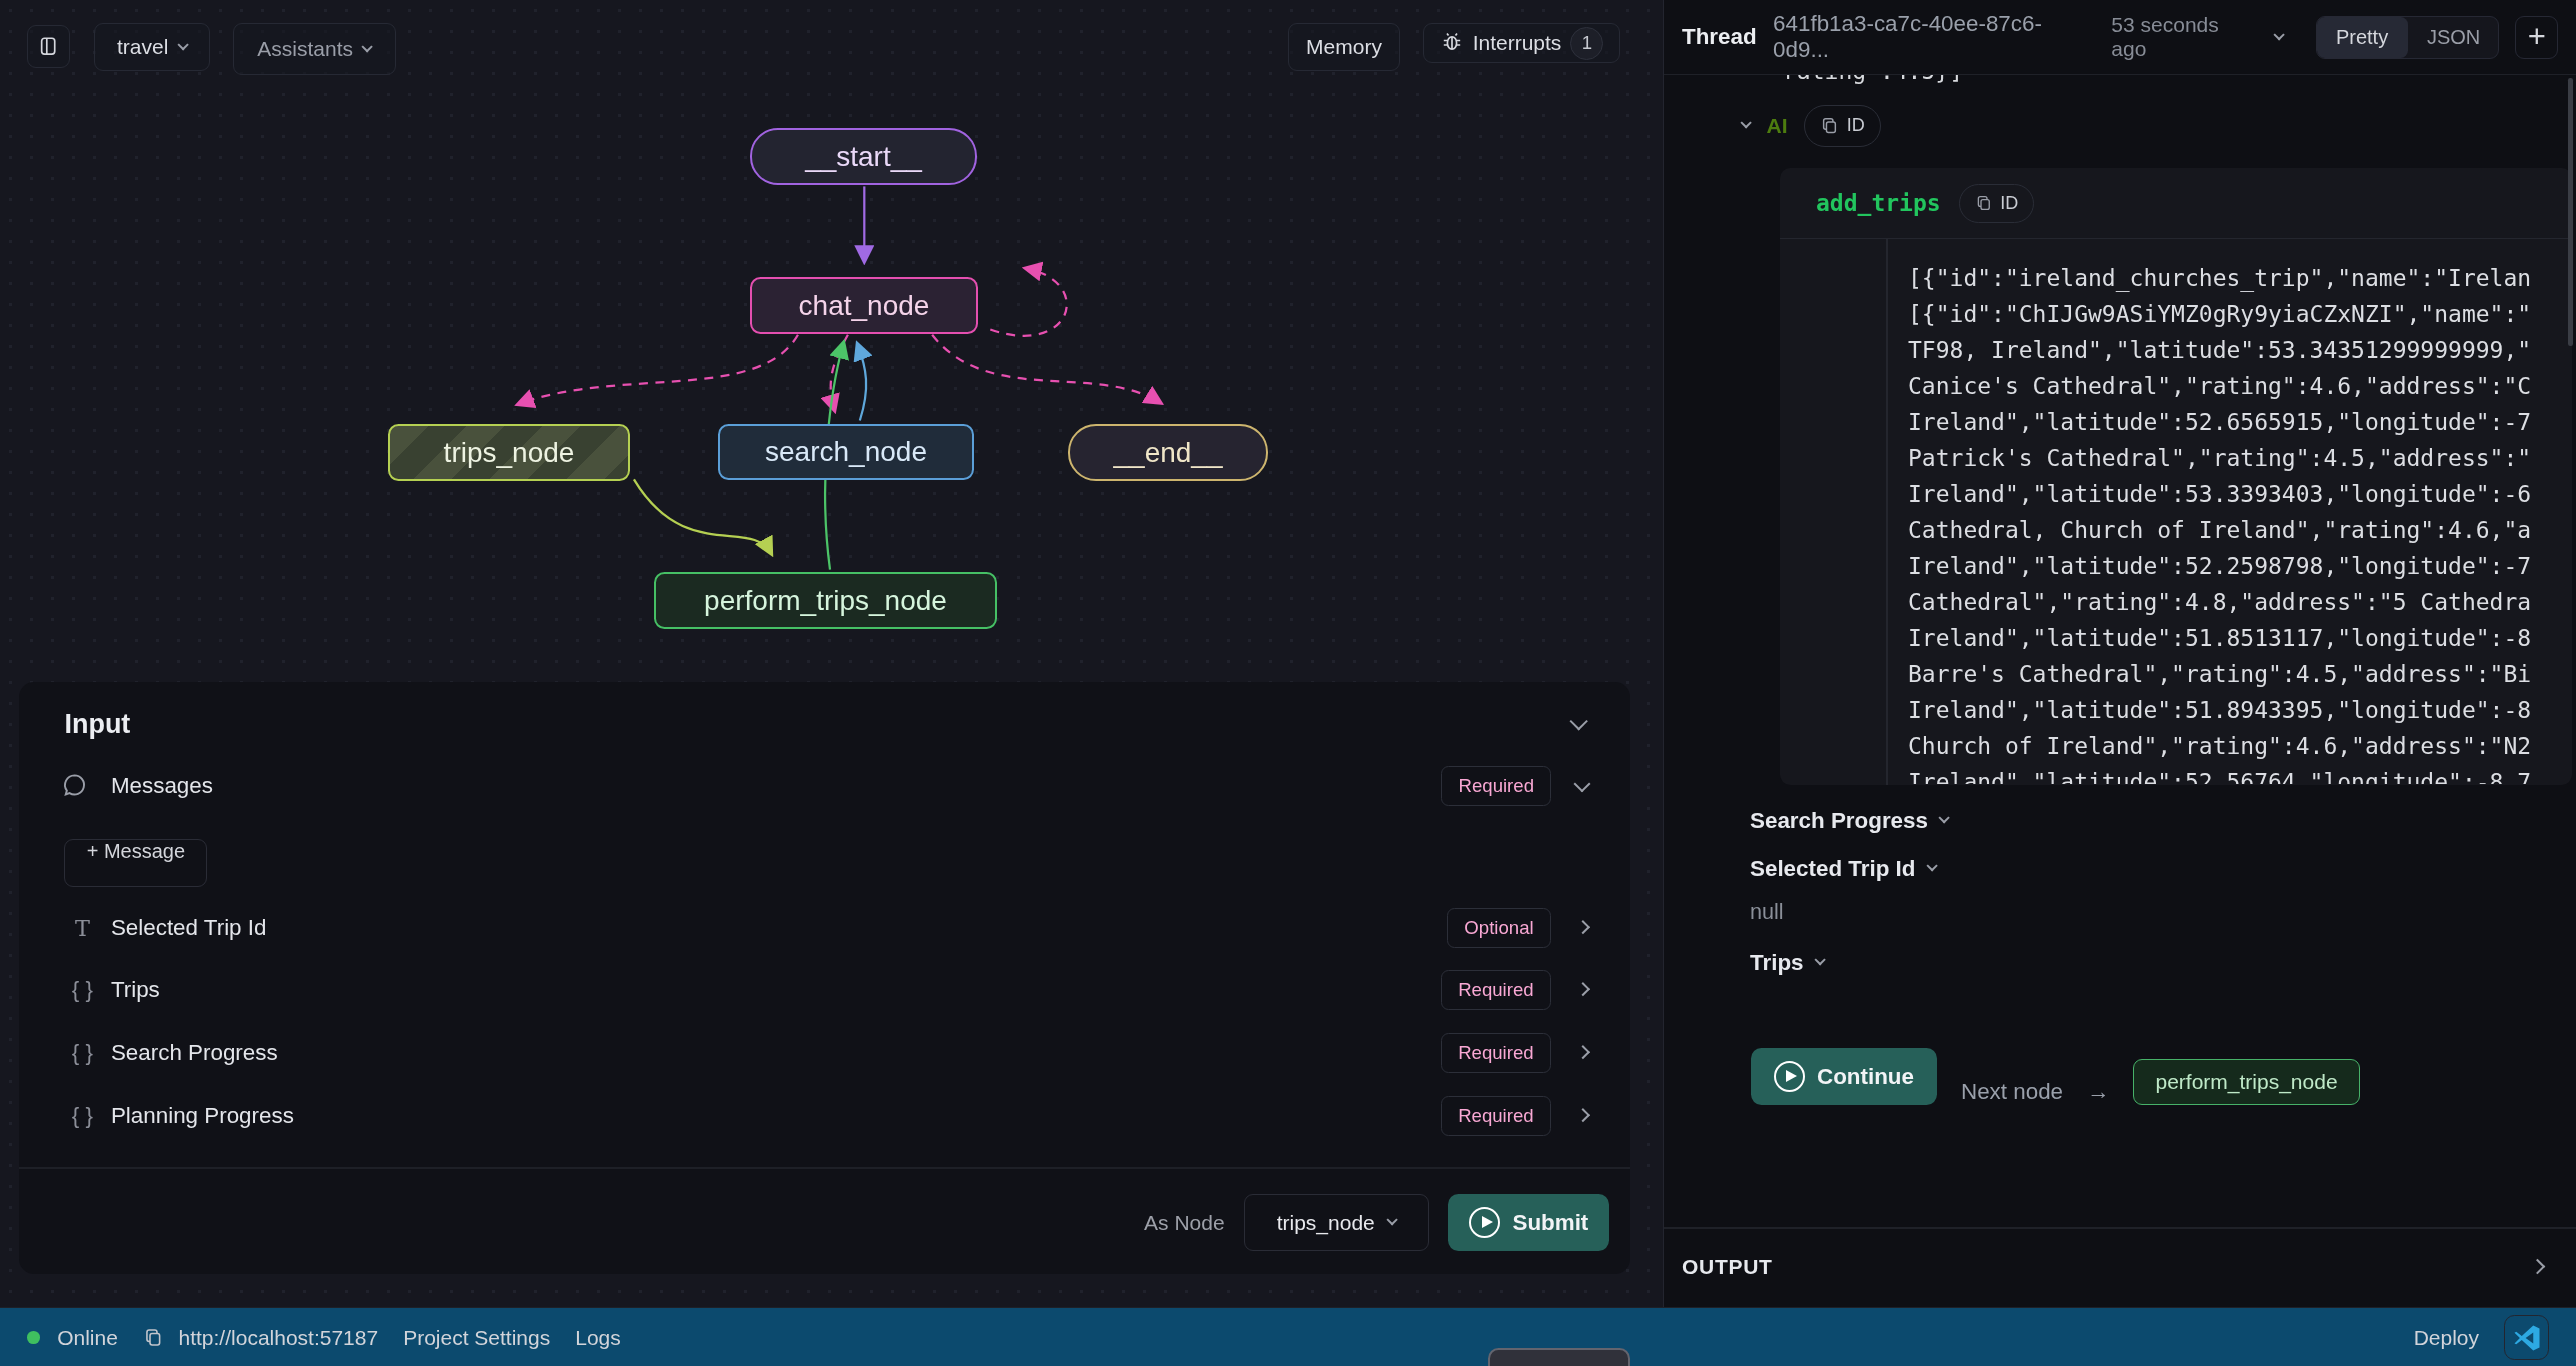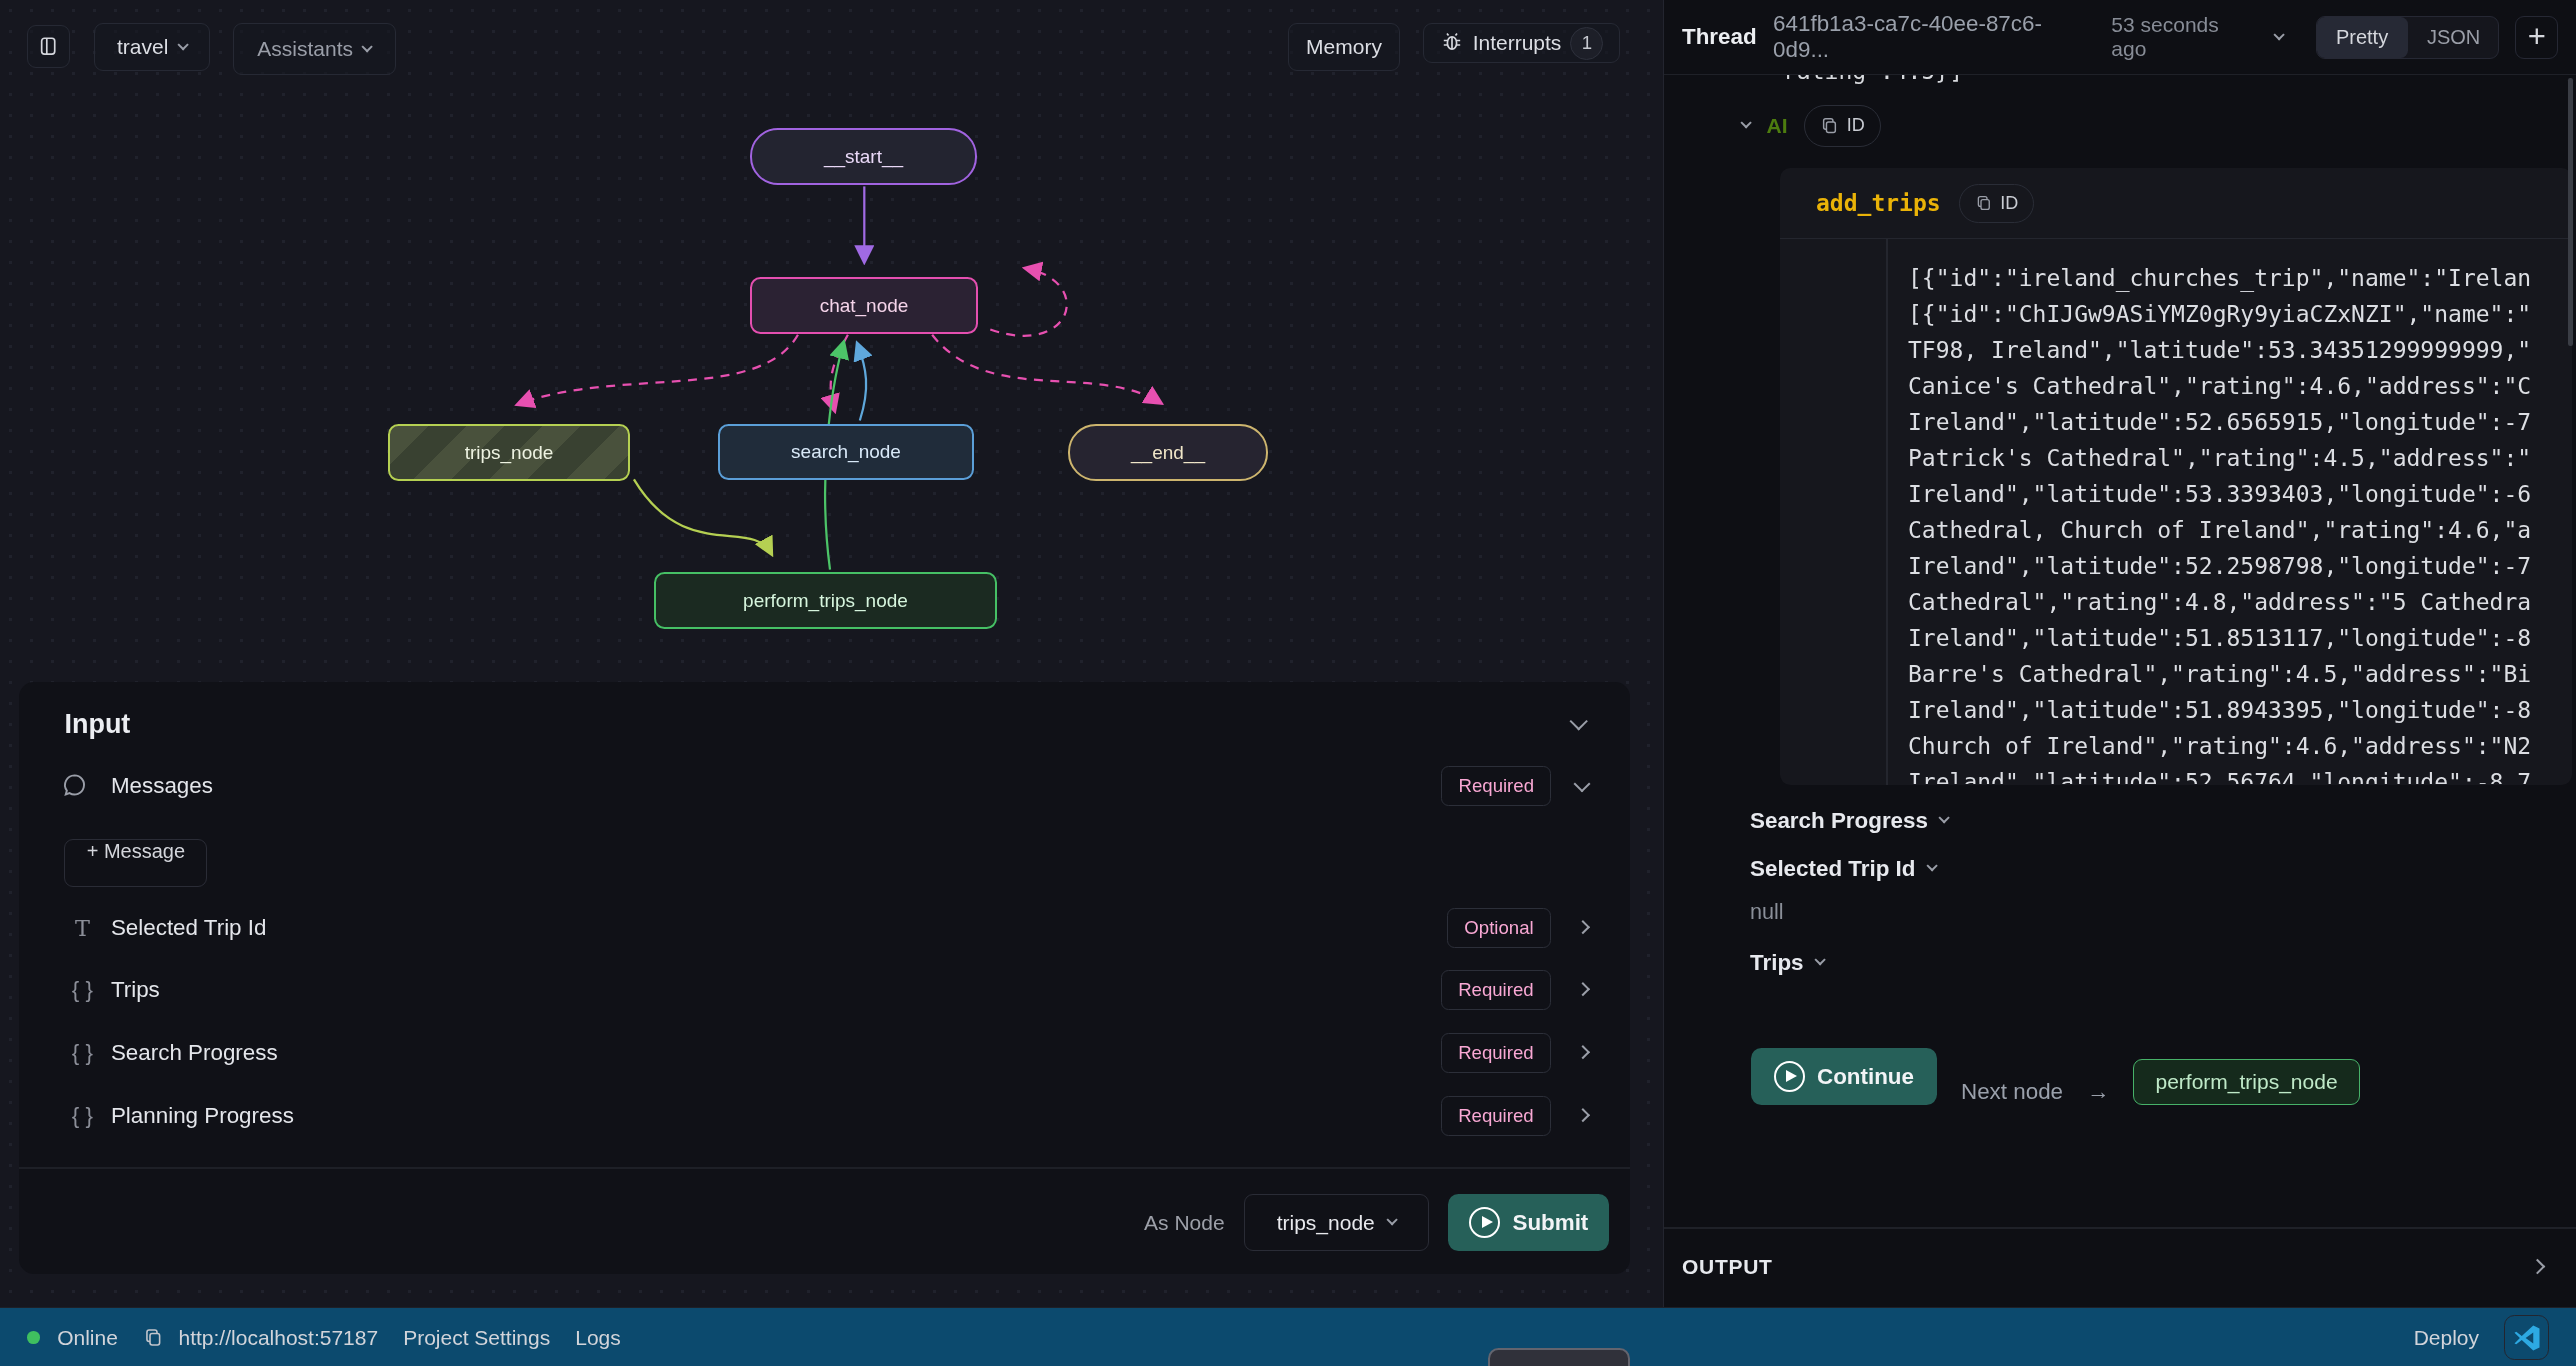--- a/index.html
+++ b/index.html
@@ -16,21 +16,21 @@
   .btn { position:absolute; display:flex; align-items:center; justify-content:center; gap:10.4px;
     border:1.5px solid #262934; border-radius:9px; background:rgba(22,23,31,.6);
     color:#dcdee4; font-size:21px; cursor:pointer; }
   .chev { display:inline-block; width:10.4px; height:10.4px;
     border-right:2.2px solid #9a9ea8; border-bottom:2.2px solid #9a9ea8; }
   .chev.down { transform:rotate(45deg) translate(-1.5px,-1.5px); }
   .chev.right { transform:rotate(-45deg); }
   .chev.sm { width:8.2px; height:8.2px; }
 
   .node { position:absolute; display:flex; align-items:center; justify-content:center;
-    font-size:19px; border-width:2.2px; border-style:solid; }
+    font-size:28px; border-width:2.2px; border-style:solid; }
   .edges { position:absolute; left:0; top:0; }
 
   
   .panel { position:absolute; left:19.4px; top:682px; width:1611px; height:592px;
     background:#101117; border-radius:15px; }
   .row { position:absolute; left:0; width:100%; display:flex; align-items:center; }
   .badge { display:flex; align-items:center; justify-content:center; height:40px; padding:0 16.4px;
     border:1.5px solid #2c2f39; border-radius:7.5px; color:#f9a8d4; font-size:18.6px; }
   .icon-glyph { width:42px; color:#8b8e98; font-size:22.4px; text-align:center; flex:none; }
 
@@ -255,21 +255,21 @@
             <rect x="8" y="7.5" width="11" height="13" rx="2.5"></rect>
             <path d="M16 7.5 V6 a2.5 2.5 0 0 0 -2.5 -2.5 H7 A2.5 2.5 0 0 0 4.5 6 v8 a2.5 2.5 0 0 0 2.5 2.5 h1"></path>
           </svg>
         </span>
         <span>ID</span>
       </span>
     </div>
 
     <div style="position:absolute;left:116px;top:168px;width:792px;height:617px;background:#16171d;border-radius:10.4px;overflow:hidden;z-index:2;">
       <div style="position:absolute;left:0;top:0;width:100%;height:71px;display:flex;align-items:center;padding:0 36px;gap:18px;border-bottom:1.5px solid #24262e;">
-        <span class="mono" style="font-size:23px;font-weight:bold;color:#eab308;">add_trips</span>
+        <span class="mono" style="font-size:23px;font-weight:bold;color:#22c55e;">add_trips</span>
         <span class="pill" style="height:39px;cursor:pointer;">
           <span style="color:#9a9ea8;">
             <svg width="18" height="18" viewBox="0 0 24 24" fill="none" stroke="currentColor" stroke-width="1.8">
               <rect x="8" y="7.5" width="11" height="13" rx="2.5"></rect>
               <path d="M16 7.5 V6 a2.5 2.5 0 0 0 -2.5 -2.5 H7 A2.5 2.5 0 0 0 4.5 6 v8 a2.5 2.5 0 0 0 2.5 2.5 h1"></path>
             </svg>
           </span>
           <span>ID</span>
         </span>
       </div>

